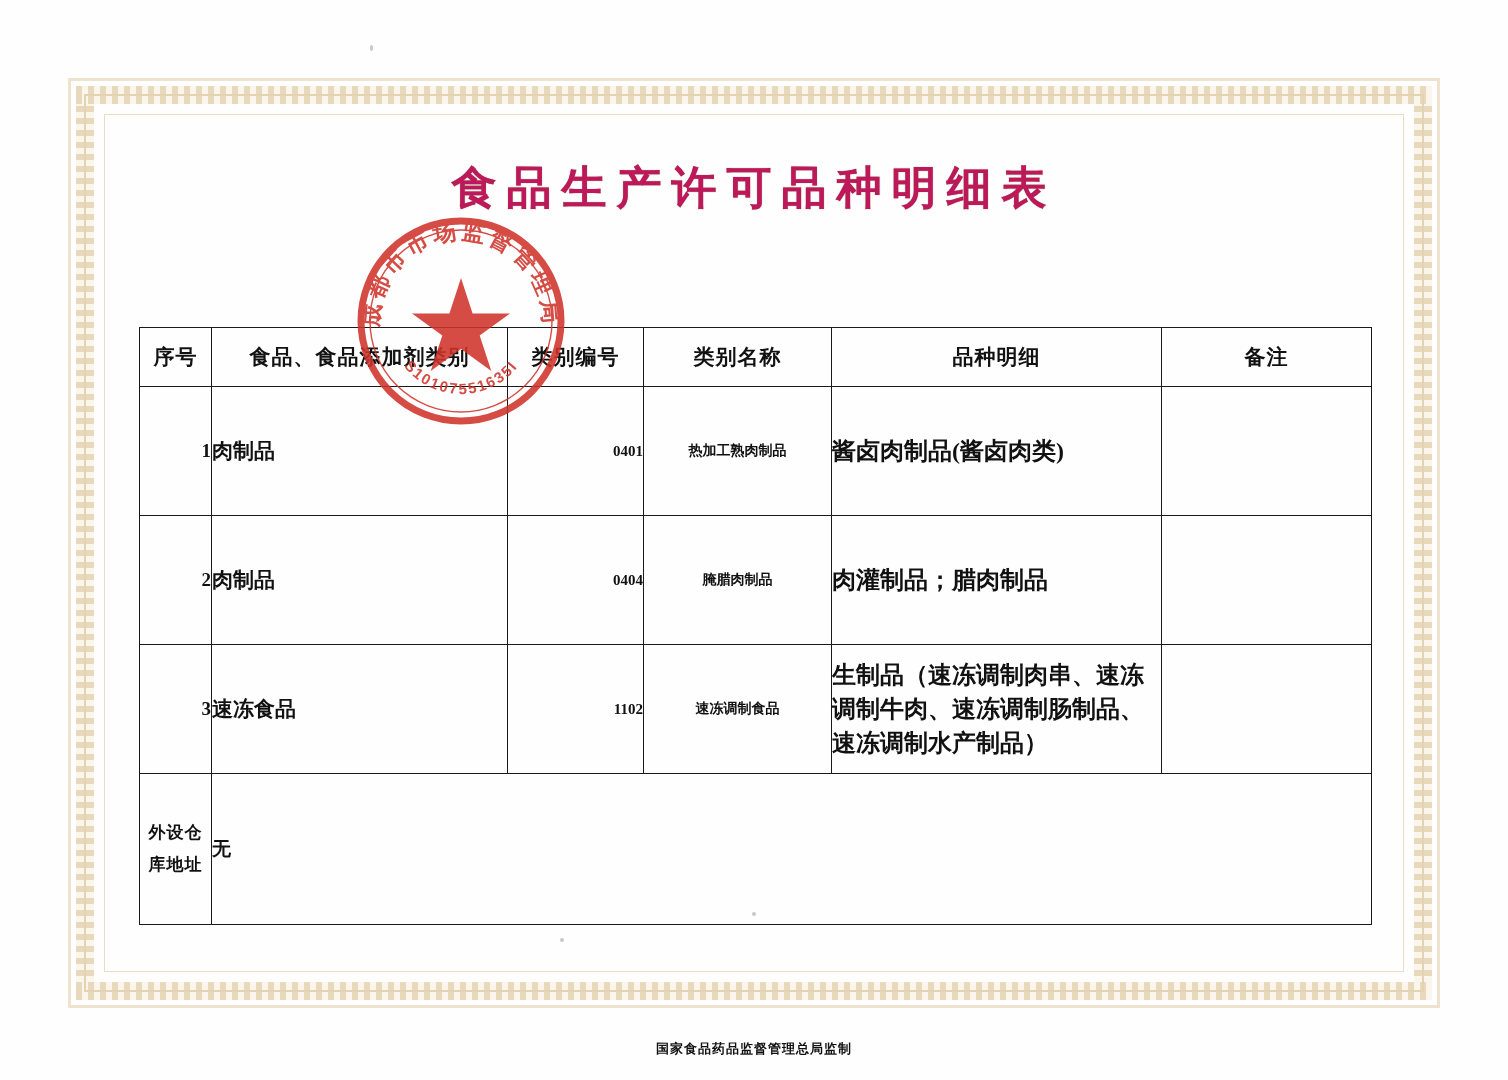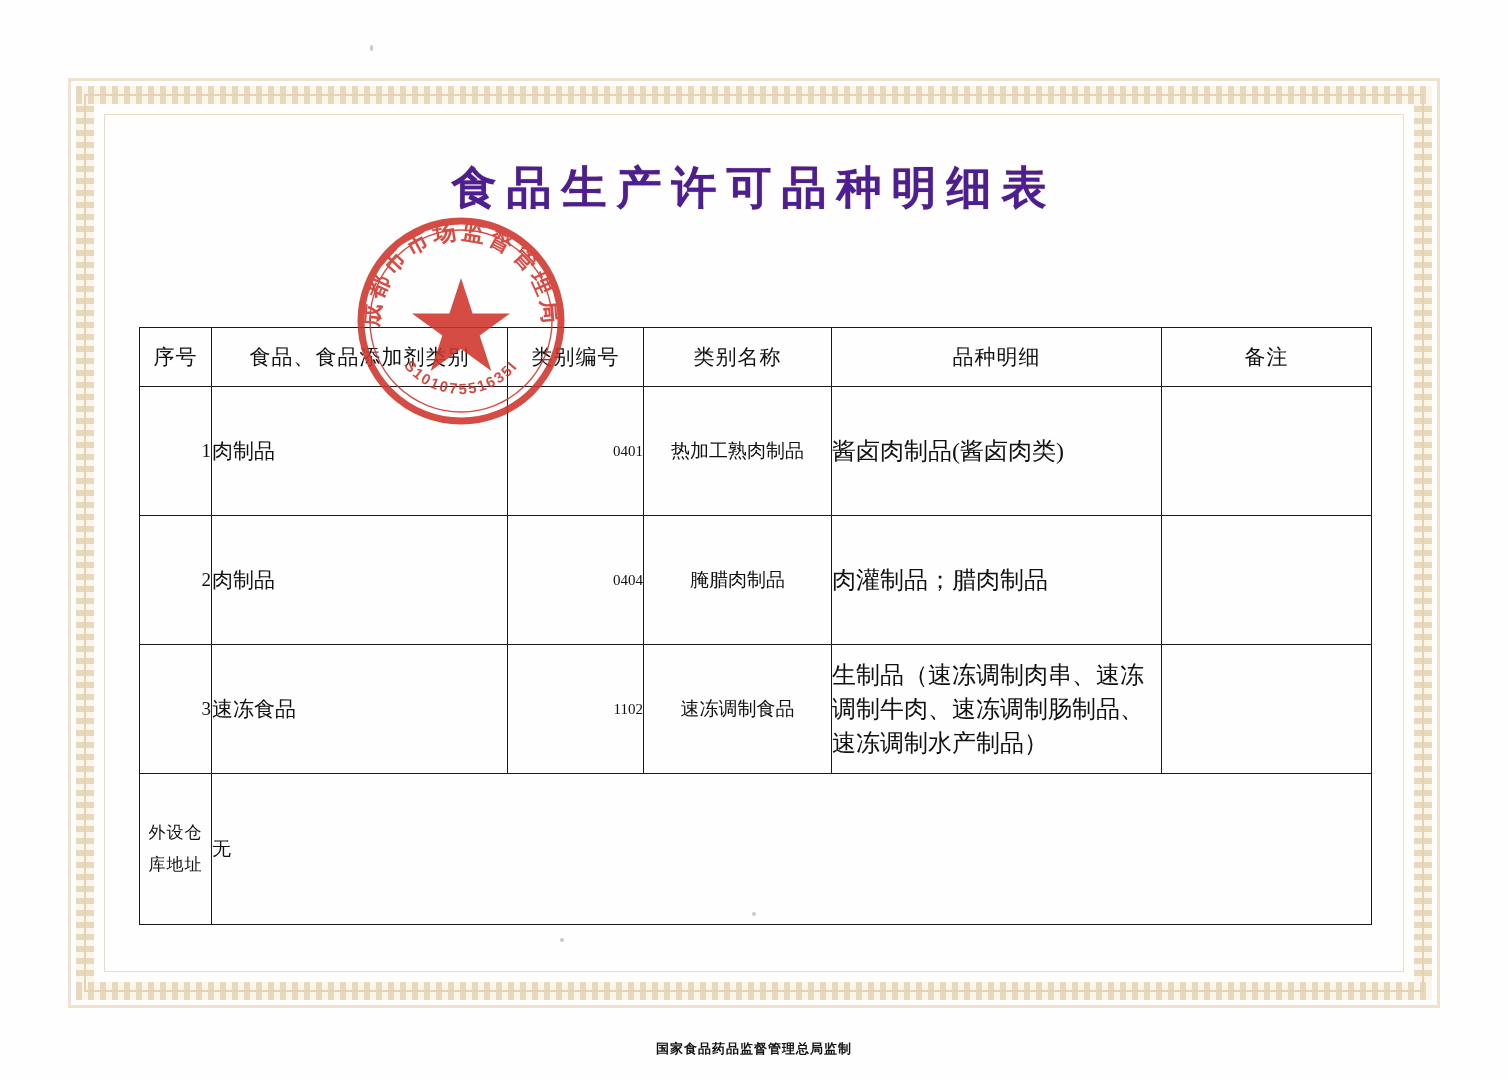--- a/index.html
+++ b/index.html
@@ -69,21 +69,21 @@
 
   .title {
     position: absolute;
     top: 158px;
     left: 0;
     width: 100%;
     text-align: center;
     font-size: 45px;
     letter-spacing: 10px;
     font-weight: bold;
-    color: #4c1d95;
+    color: #be185d;
     font-family: "Liberation Serif", "DejaVu Serif", serif;
     text-shadow: 0 0 1px #8a6f3a;
   }
 
   .meta-row {
     position: absolute;
     top: 270px;
     left: 176px;
     width: 1160px;
     font-size: 19px;
@@ -103,21 +103,21 @@
     left: 139px;
     top: 327px;
     width: 1232px;
     border-collapse: collapse;
     table-layout: fixed;
   }
   table.main td, table.main th {
     border: 1.6px solid #1a1a1a;
     padding: 0;
     vertical-align: middle;
-    font-weight: normal;
+    font-weight: bold;
   }
   th.hcell {
     height: 58px;
     text-align: center;
     font-size: 21px;
     font-weight: bold;
     letter-spacing: 1px;
   }
   td.c-index {
     text-align: right;
@@ -128,21 +128,21 @@
   td.c-cat {
     padding-left: 14px;
     font-size: 21px;
   }
   td.c-code {
     text-align: right;
     font-size: 15px;
   }
   td.c-name {
     text-align: center;
-    font-size: 19px;
+    font-size: 14px;
   }
   td.c-detail {
     padding-left: 16px;
     padding-right: 10px;
     font-size: 24px;
     line-height: 34px;
   }
   td.c-remark { }
 
   td.warehouse-label {

